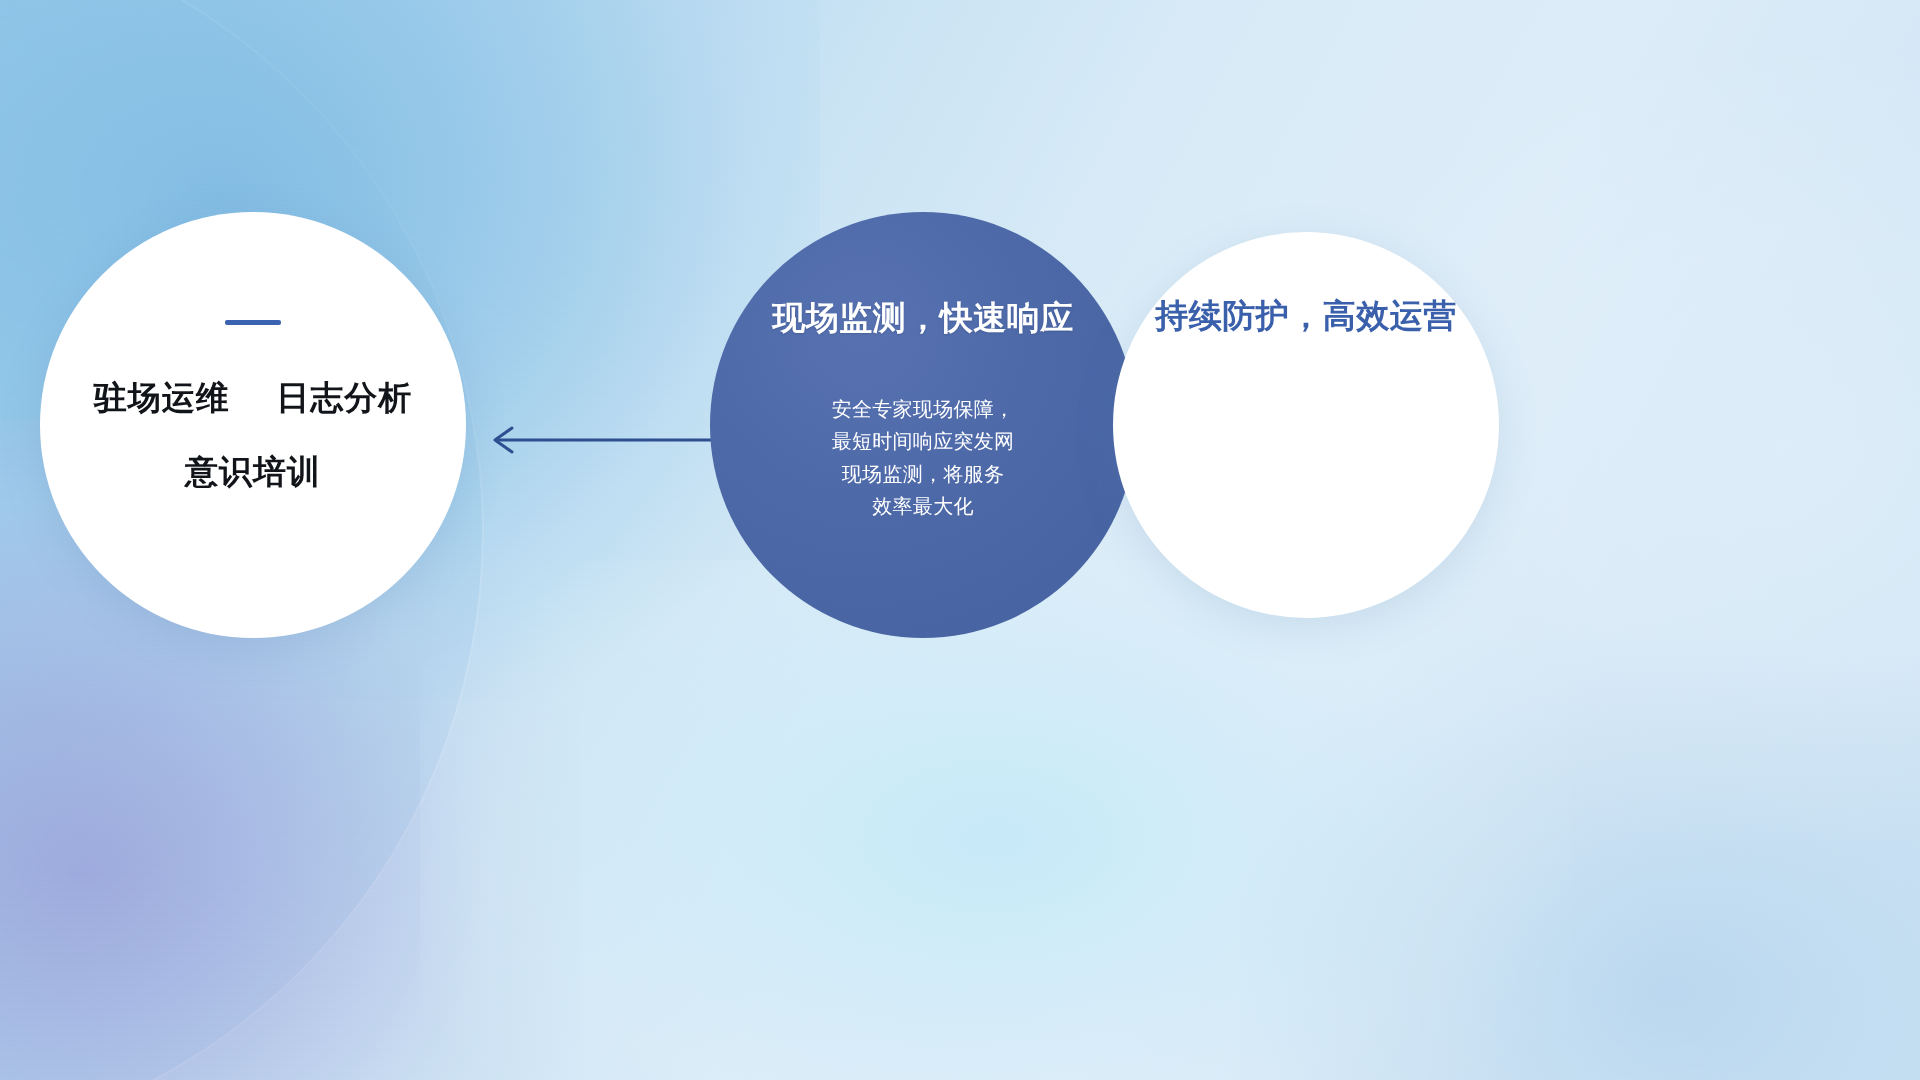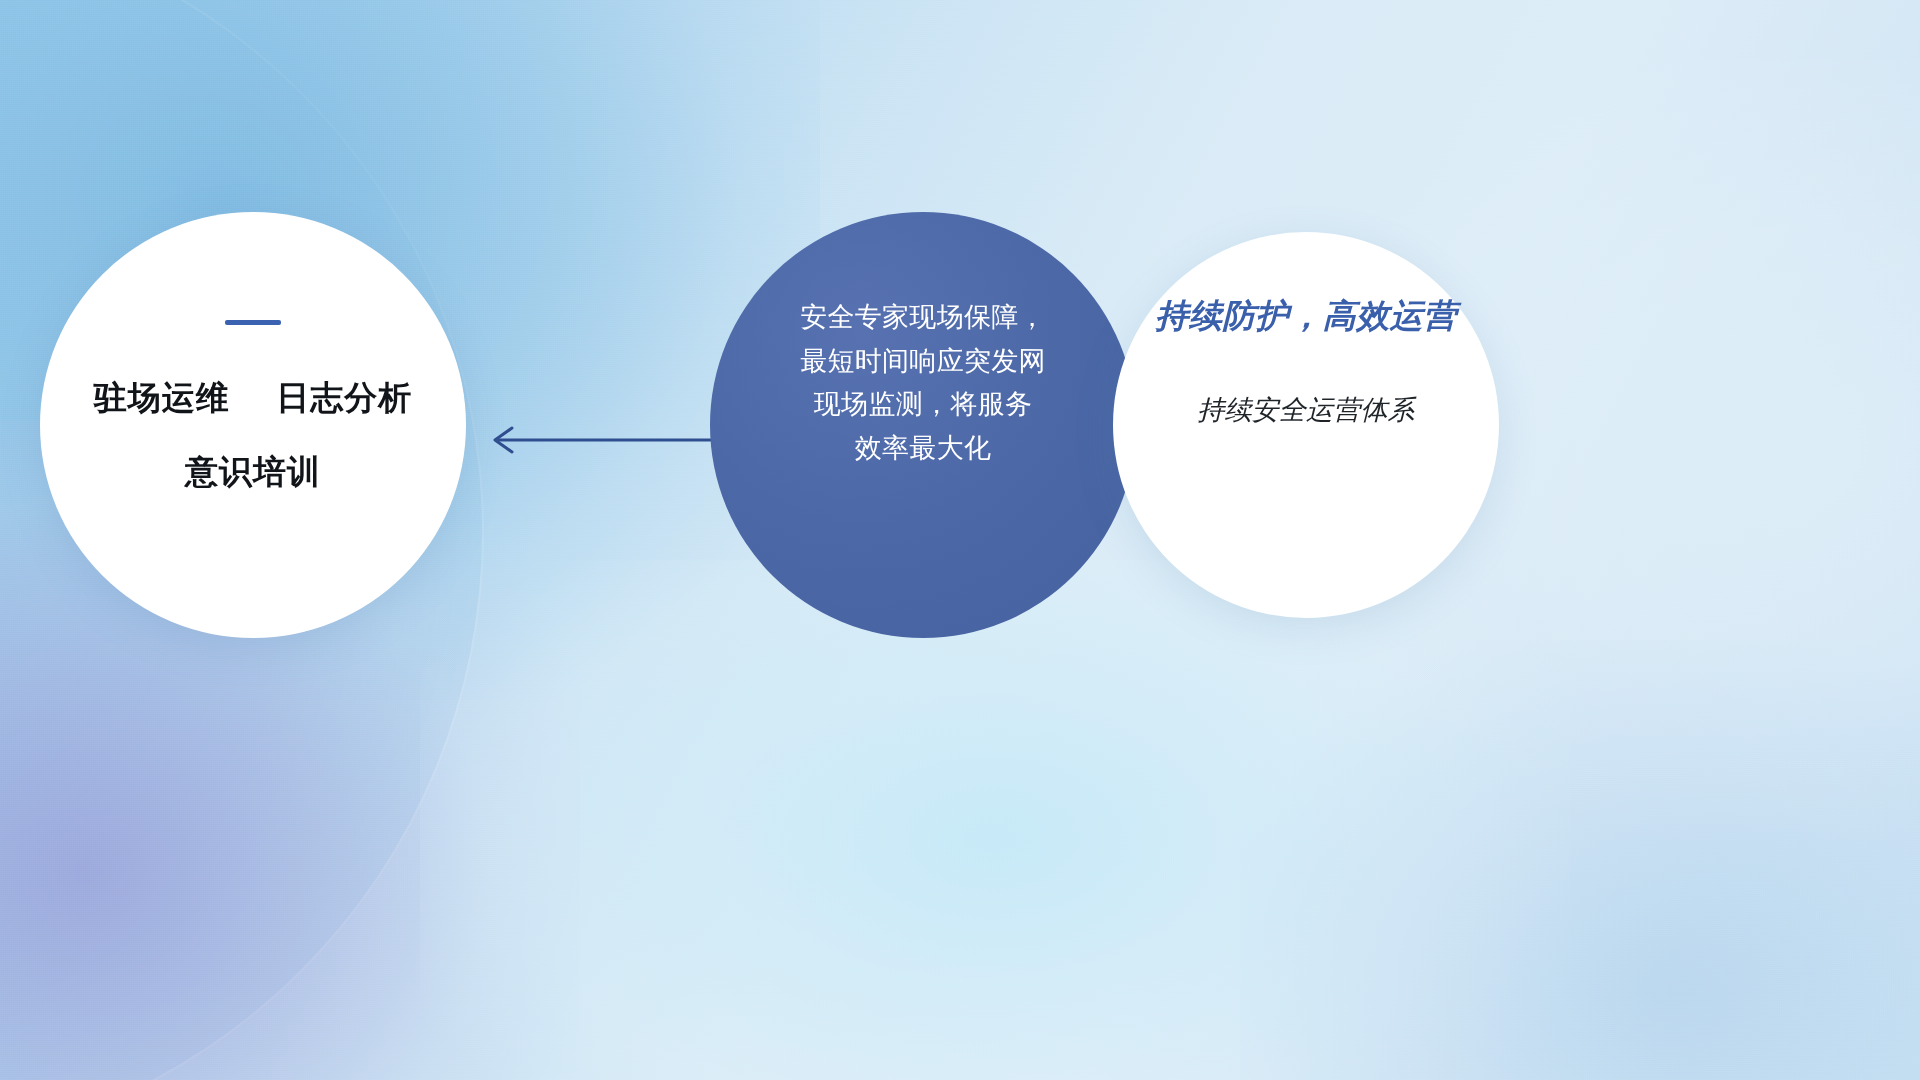--- a/index.html
+++ b/index.html
@@ -145,37 +145,36 @@
   #mid-title {
     font-size: 33px;
     font-weight: bold;
     color: #ffffff;
     letter-spacing: 0.5px;
     white-space: nowrap;
     margin-bottom: 52px;
     text-shadow: 0 1px 2px rgba(30,50,90,0.25);
   }
   #mid-body {
-    font-size: 27px;
+    font-size: 20px;
     color: #ffffff;
     line-height: 1.62;
     width: 300px;
     letter-spacing: 0.3px;
   }
 
   
   #circle-right {
     left: 1113px; top: 232px;
     width: 386px; height: 386px;
     background: #ffffff;
     box-shadow: 0 10px 40px rgba(90,130,175,0.16);
     z-index: 3;
     justify-content: flex-start;
     padding-top: 62px;
-    font-style: italic;
   }
   #right-title {
     font-size: 33px;
     font-weight: bold;
     color: #3a5fab;
     letter-spacing: 0.5px;
     white-space: nowrap;
     margin-bottom: 50px;
   }
   #right-body {
@@ -222,26 +221,26 @@
     <span>日志分析</span>
   </div>
 
 
   <div class="left-line">
     <span>意识培训</span>
   </div>
 </div>
 
 <div id="circle-mid" class="circle">
+  <div id="mid-title">现场监测，快速响应</div>
   <div id="mid-body">
     <div>安全专家现场保障，</div>
     <div>最短时间响应突发网</div>
     <div>现场监测，将服务</div>
     <div>效率最大化</div>
   </div>
 </div>
 
 <div id="circle-right" class="circle">
   <div id="right-title">持续防护，高效运营</div>
   <div id="right-body">
-    <div>持续安全运营体系</div>
   </div>
 </div>
 
 </body></html>

